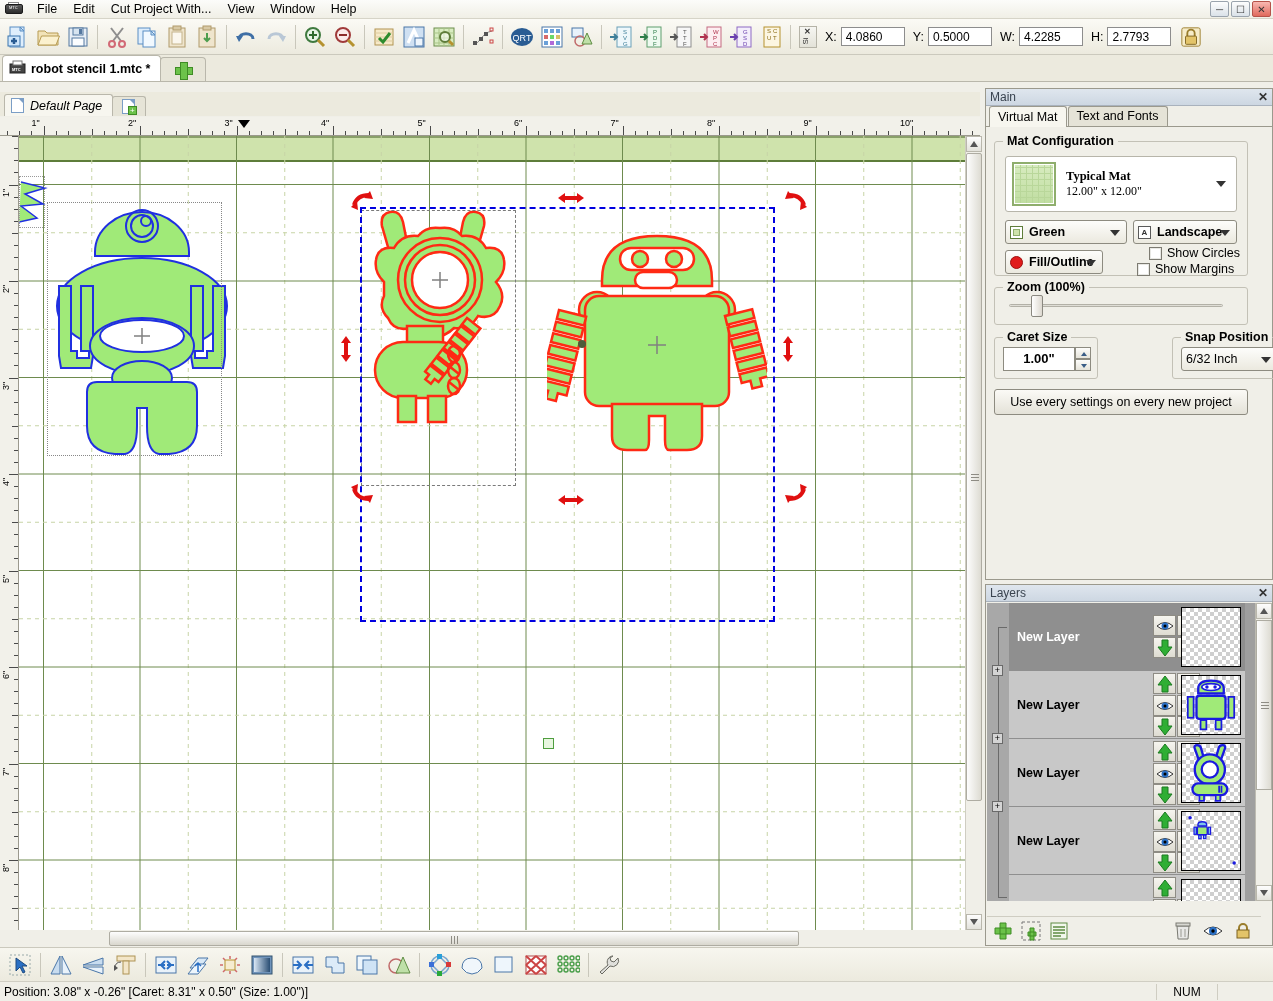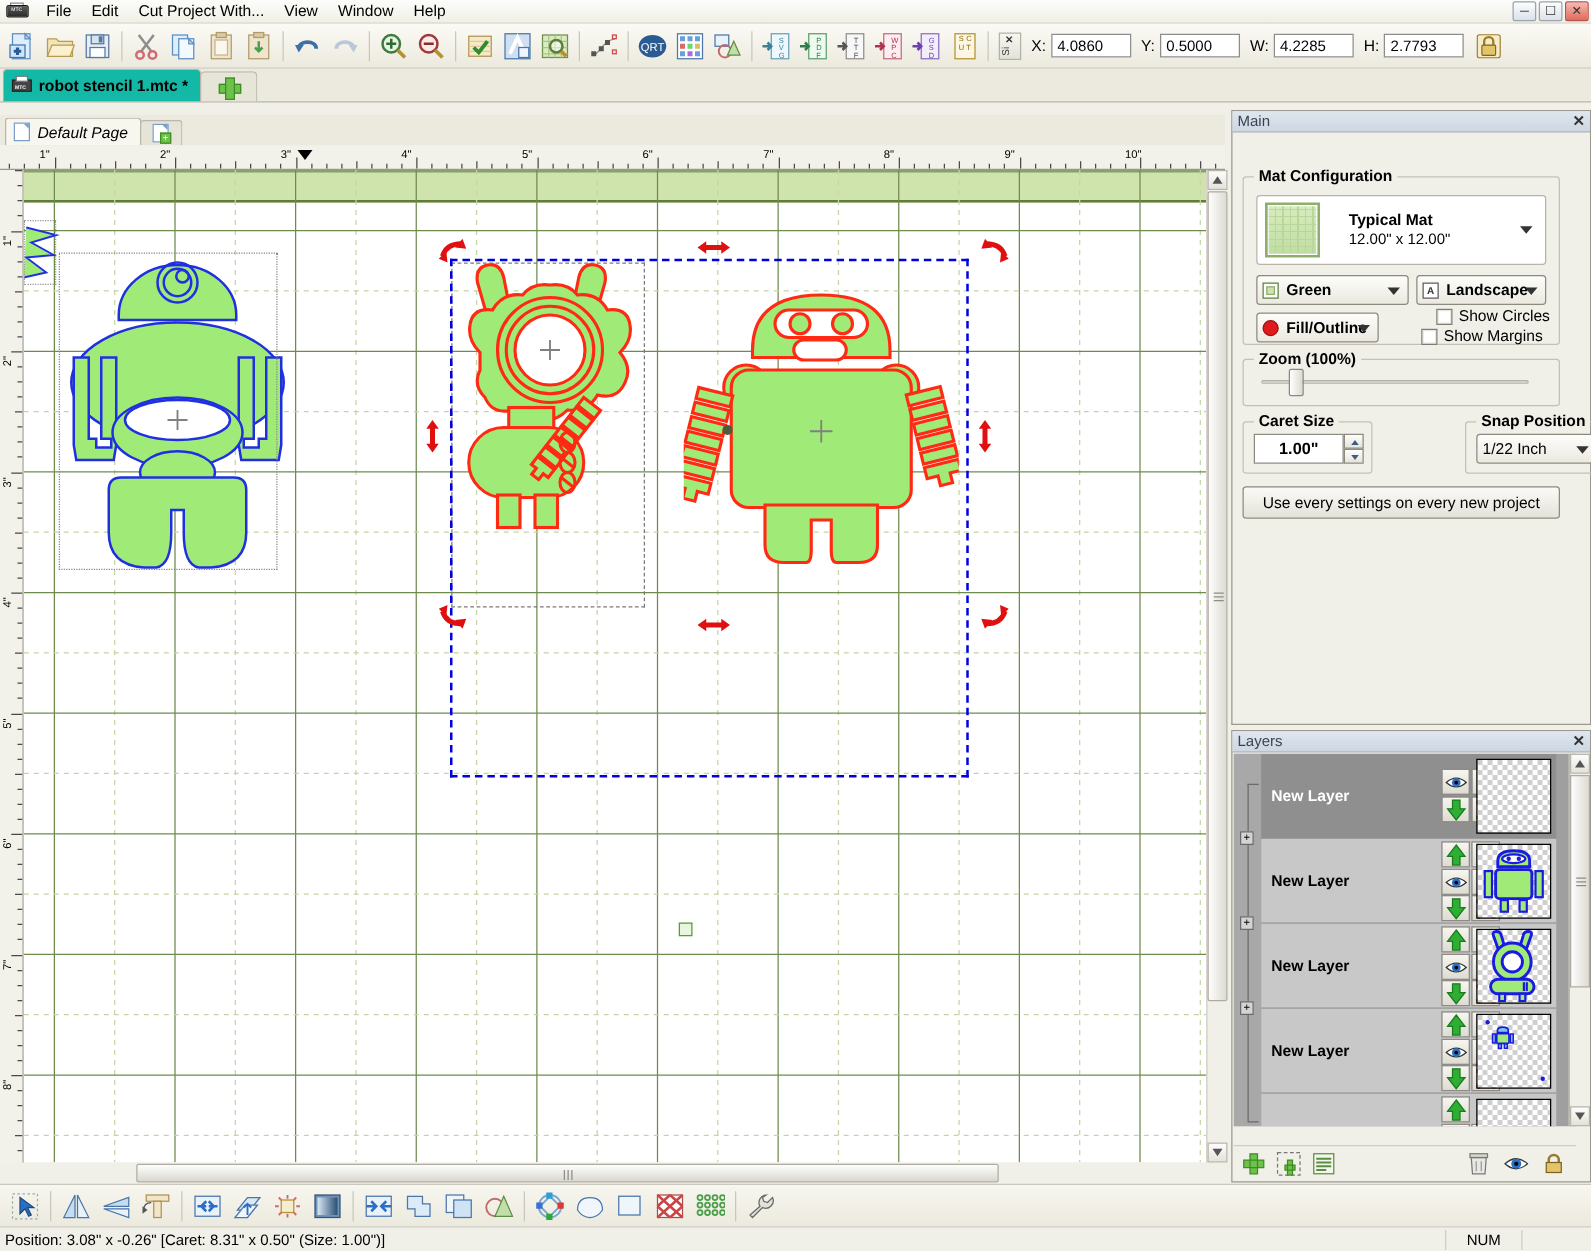--- a/index.html
+++ b/index.html
@@ -85,21 +85,21 @@
               transform:rotate(-90deg); }
 
   
   .doctabs {
     position:absolute; left:0; top:55px; width:1273px; height:27px;
     background:#eceade; border-bottom:1px solid #b9b7ab;
     display:flex; align-items:flex-end;
   }
   .doctab {
     height:26px; display:flex; align-items:center; gap:5px;
-    padding:0 10px 0 6px; background:#14b8a6;
+    padding:0 10px 0 6px; background:#ffffff;
     border:1px solid #b9b7ab; border-bottom:none;
     border-radius:4px 4px 0 0; font-weight:bold; font-size:12.5px;
     margin-left:2px;
   }
   .doctab-add {
     height:24px; width:46px; display:flex; align-items:center; justify-content:center;
     background:#e7e5d8; border:1px solid #b9b7ab; border-bottom:none;
     border-radius:4px 4px 0 0; margin-left:-1px;
   }
   .plus-ico { width:16px; height:16px; position:relative; }
@@ -259,21 +259,21 @@
     display:flex; align-items:center;
   }
   .mat-thumb {
     width:44px; height:44px; margin-left:6px;
     background:
       repeating-linear-gradient(0deg, #b9d79a 0 1px, transparent 1px 6px),
       repeating-linear-gradient(90deg, #b9d79a 0 1px, transparent 1px 6px),
       linear-gradient(#d8ecc0,#bfdda0);
     border:2px solid #8fae6d; box-shadow:0 0 0 1px #fff inset;
   }
-  .mat-info { margin-left:23px; line-height:1.25; }
+  .mat-info { margin-left:10px; line-height:1.25;font-family:Liberation Serif, serif; }
   .mat-info b { font-size:12.5px; }
   .mat-info span { font-size:12px; }
   .caret-dn {
     position:absolute; right:10px; top:24px; width:0; height:0;
     border-left:5px solid transparent; border-right:5px solid transparent;
     border-top:6px solid #333;
   }
 
   .combo {
     position:absolute; height:24px; background:linear-gradient(#fdfdfb,#ebe9df);
@@ -1086,20 +1086,24 @@
       <div class="grip" style="left:50%"></div>
       <div class="grip" style="left:calc(50% + 3px)"></div>
     </div>
   </div>
 
   <div class="panel" style="left:985px; top:88px; width:288px; height:492px;">
     <div class="panel-title">
       <span>Main</span>
       <span class="x">✕</span>
     </div>
+    <div class="ptabs">
+      <div class="ptab active">Virtual Mat</div>
+      <div class="ptab">Text and Fonts</div>
+    </div>
 
     <div class="gbox" style="left:8px; top:52px; width:254px; height:135px;">
       <div class="gbox-lbl">Mat Configuration</div>
 
       <div class="mat-sel">
         <div class="mat-thumb"></div>
         <div class="mat-info">
           <b>Typical Mat</b><br>
           <span>12.00" x 12.00"</span>
         </div>
@@ -1145,21 +1149,21 @@
       <div class="spin-field" style="left:8px; top:9px; width:72px; height:24px;">1.00"</div>
       <div class="spin-btns" style="left:80px; top:9px;">
         <div class="up"></div>
         <div class="dn"></div>
       </div>
     </div>
 
     <div class="gbox" style="left:148px; top:248px; width:114px; height:42px;margin-left:38px;">
       <div class="gbox-lbl">Snap Position</div>
       <div class="combo" style="left:8px; top:9px; width:97px;">
-        <span style="font-weight:normal">1/22 Inch</span>
+        <span style="font-weight:normal">6/32 Inch</span>
         <span class="cb-caret"></span>
       </div>
     </div>
 
     <div class="wide-btn" style="left:8px; top:300px; width:254px; height:26px;">Use every settings on every new project</div>
   </div>
 
   <div class="panel" style="left:985px; top:584px; width:288px; height:362px;">
     <div class="panel-title">
       <span>Layers</span>

